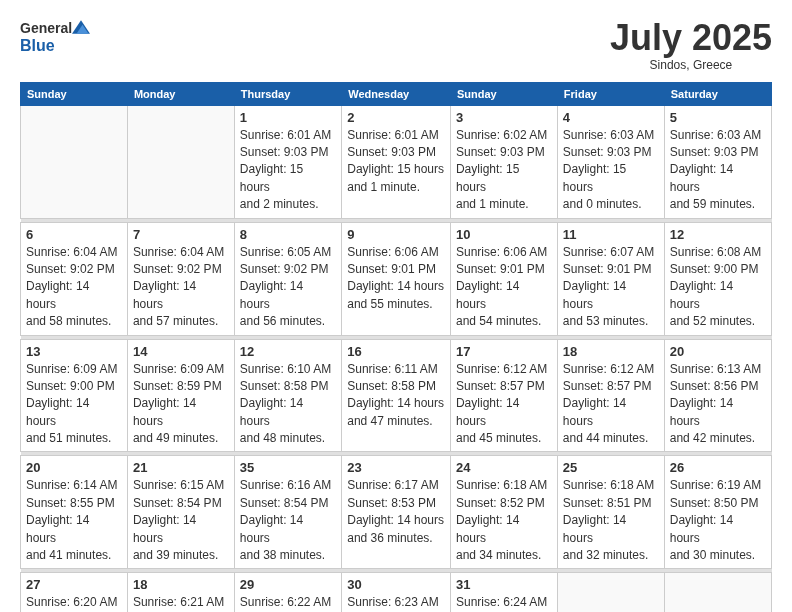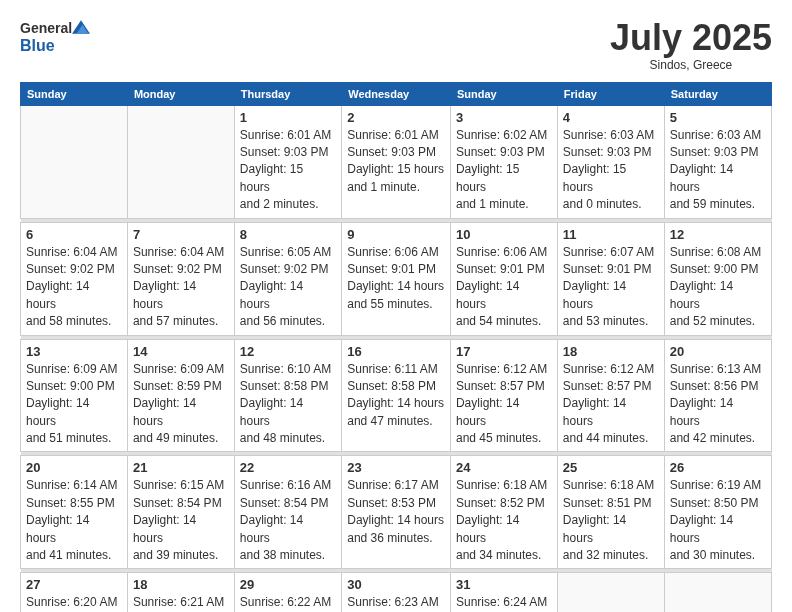--- a/index.html
+++ b/index.html
@@ -231,21 +231,21 @@
         <tr>
           <td>
             <span class="day-number">20</span>
             <div class="day-info">Sunrise: 6:14 AM<br>Sunset: 8:55 PM<br>Daylight: 14 hours<br>and 41 minutes.</div>
           </td>
           <td>
             <span class="day-number">21</span>
             <div class="day-info">Sunrise: 6:15 AM<br>Sunset: 8:54 PM<br>Daylight: 14 hours<br>and 39 minutes.</div>
           </td>
           <td>
-            <span class="day-number">22</span>
+            <span class="day-number">35</span>
             <div class="day-info">Sunrise: 6:16 AM<br>Sunset: 8:54 PM<br>Daylight: 14 hours<br>and 38 minutes.</div>
           </td>
           <td>
             <span class="day-number">23</span>
             <div class="day-info">Sunrise: 6:17 AM<br>Sunset: 8:53 PM<br>Daylight: 14 hours<br>and 36 minutes.</div>
           </td>
           <td>
             <span class="day-number">24</span>
             <div class="day-info">Sunrise: 6:18 AM<br>Sunset: 8:52 PM<br>Daylight: 14 hours<br>and 34 minutes.</div>
           </td>

